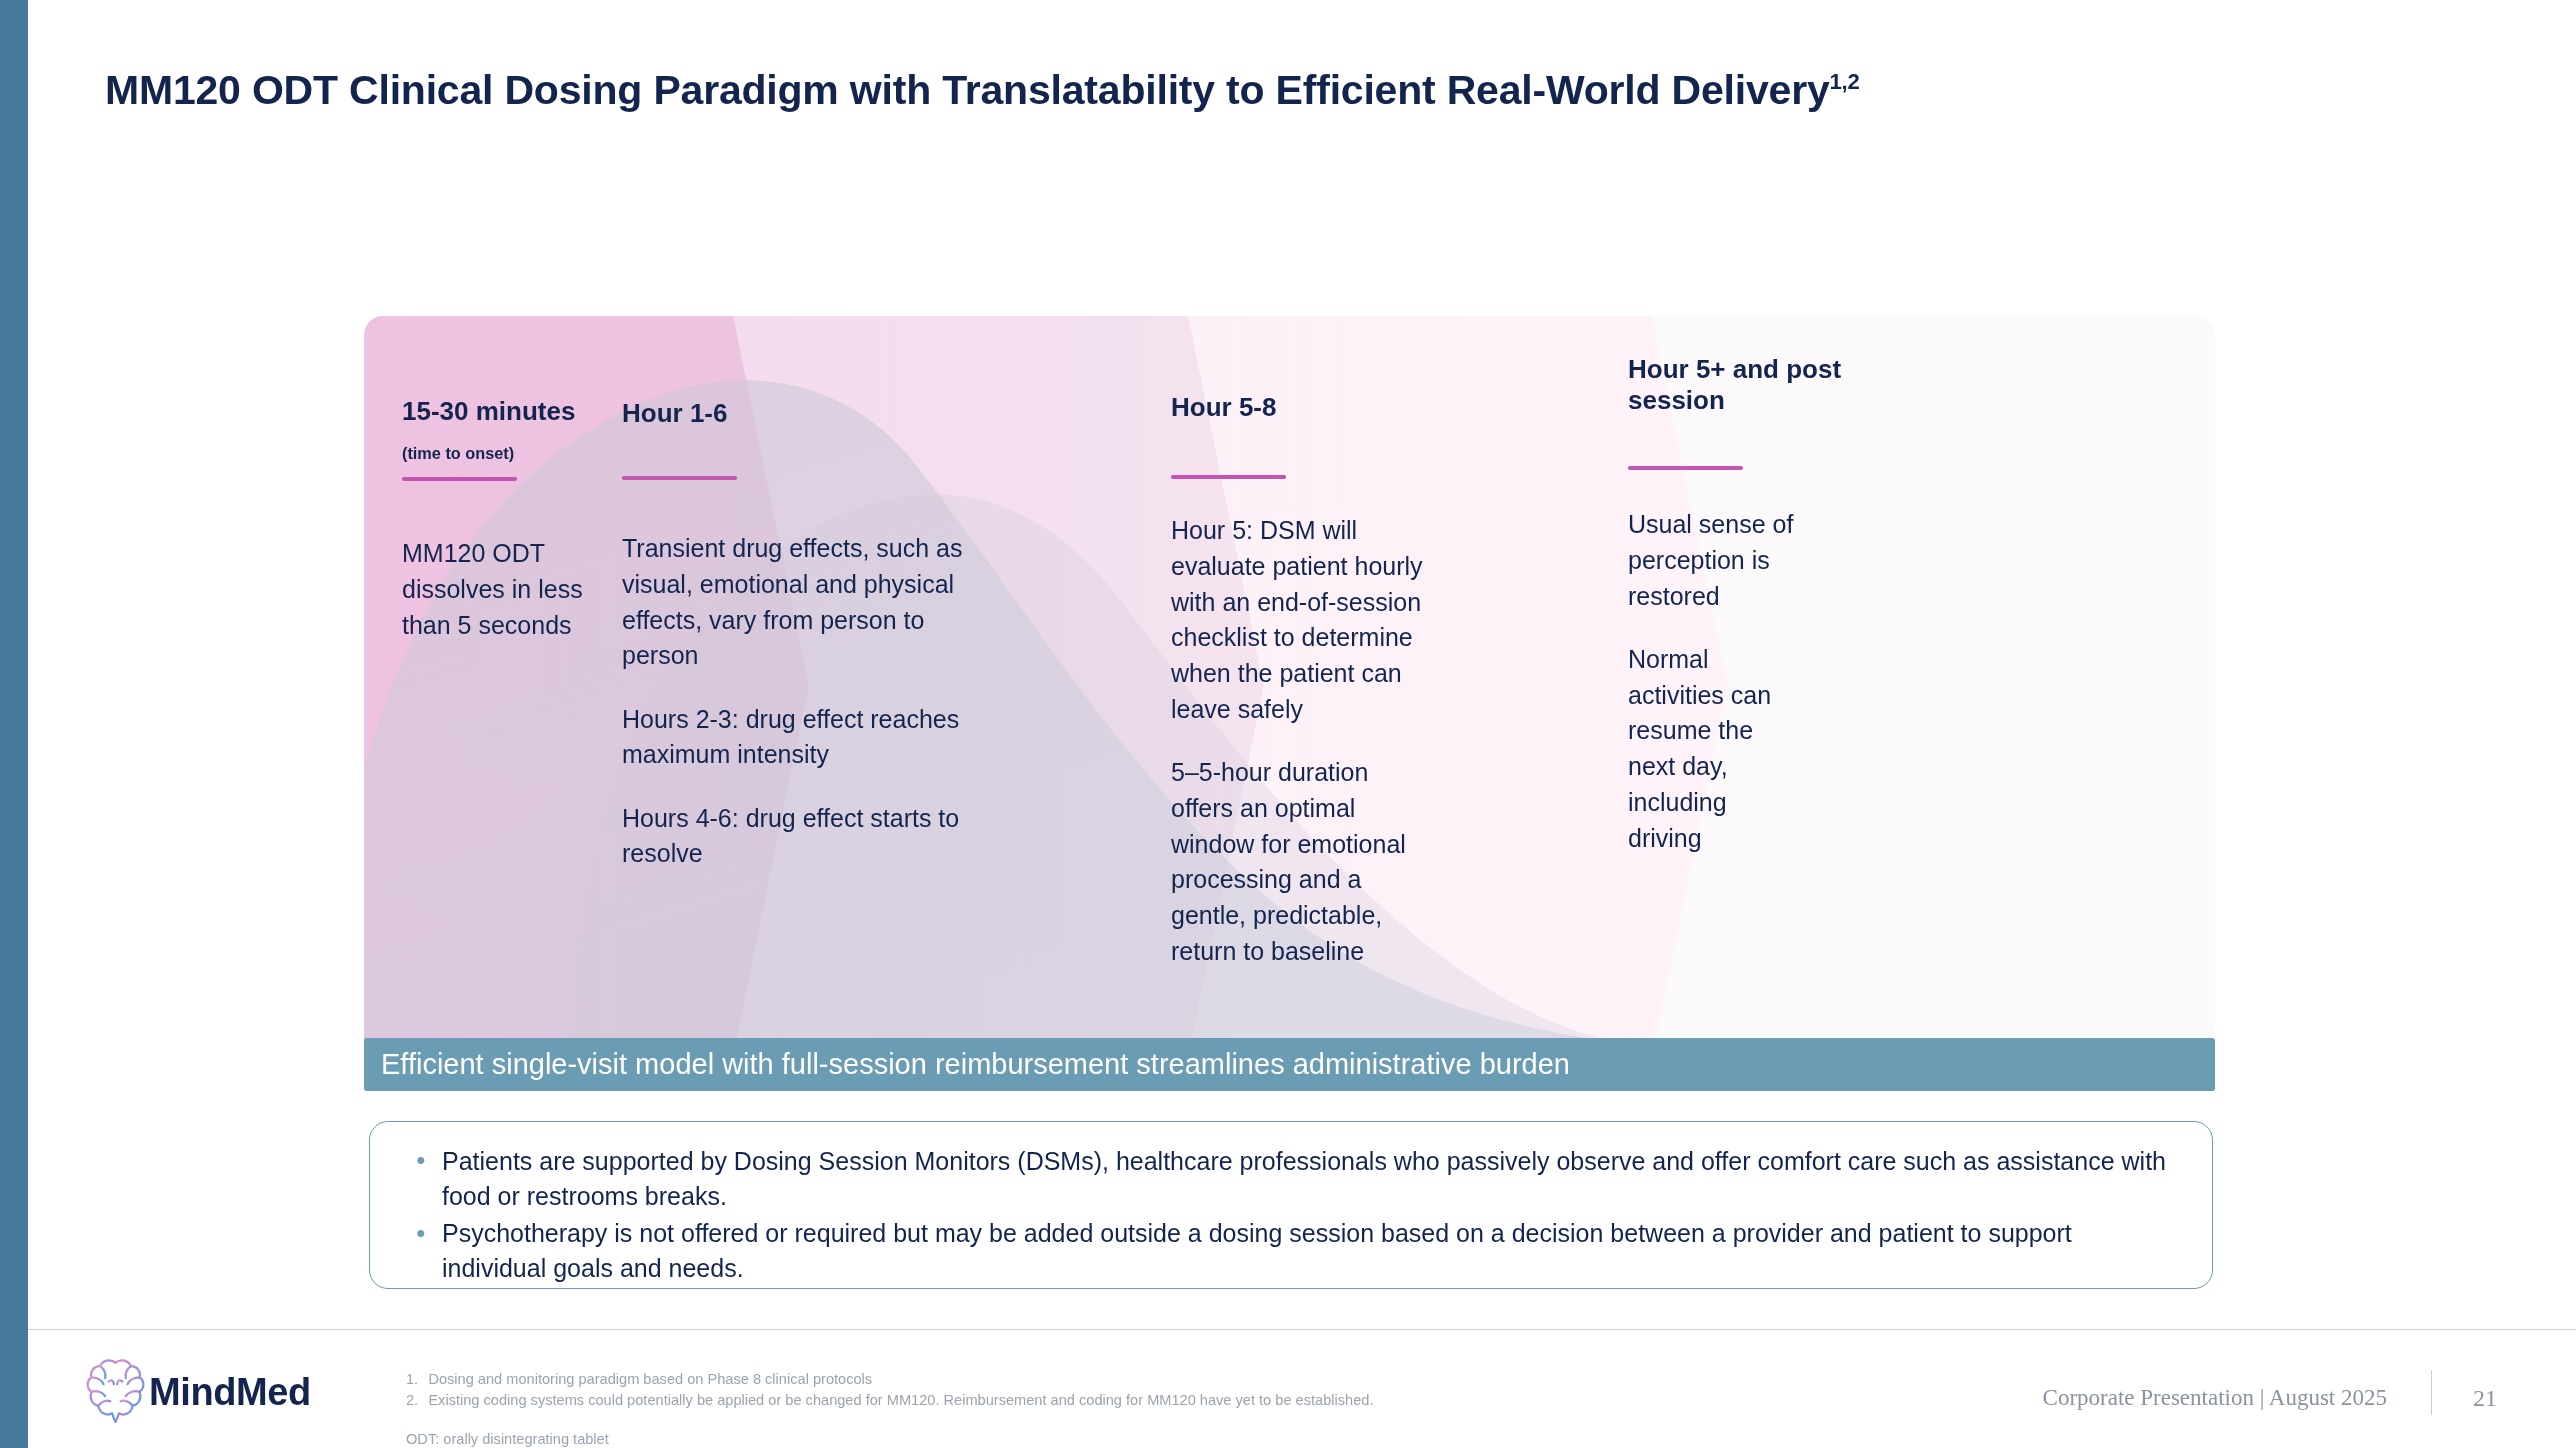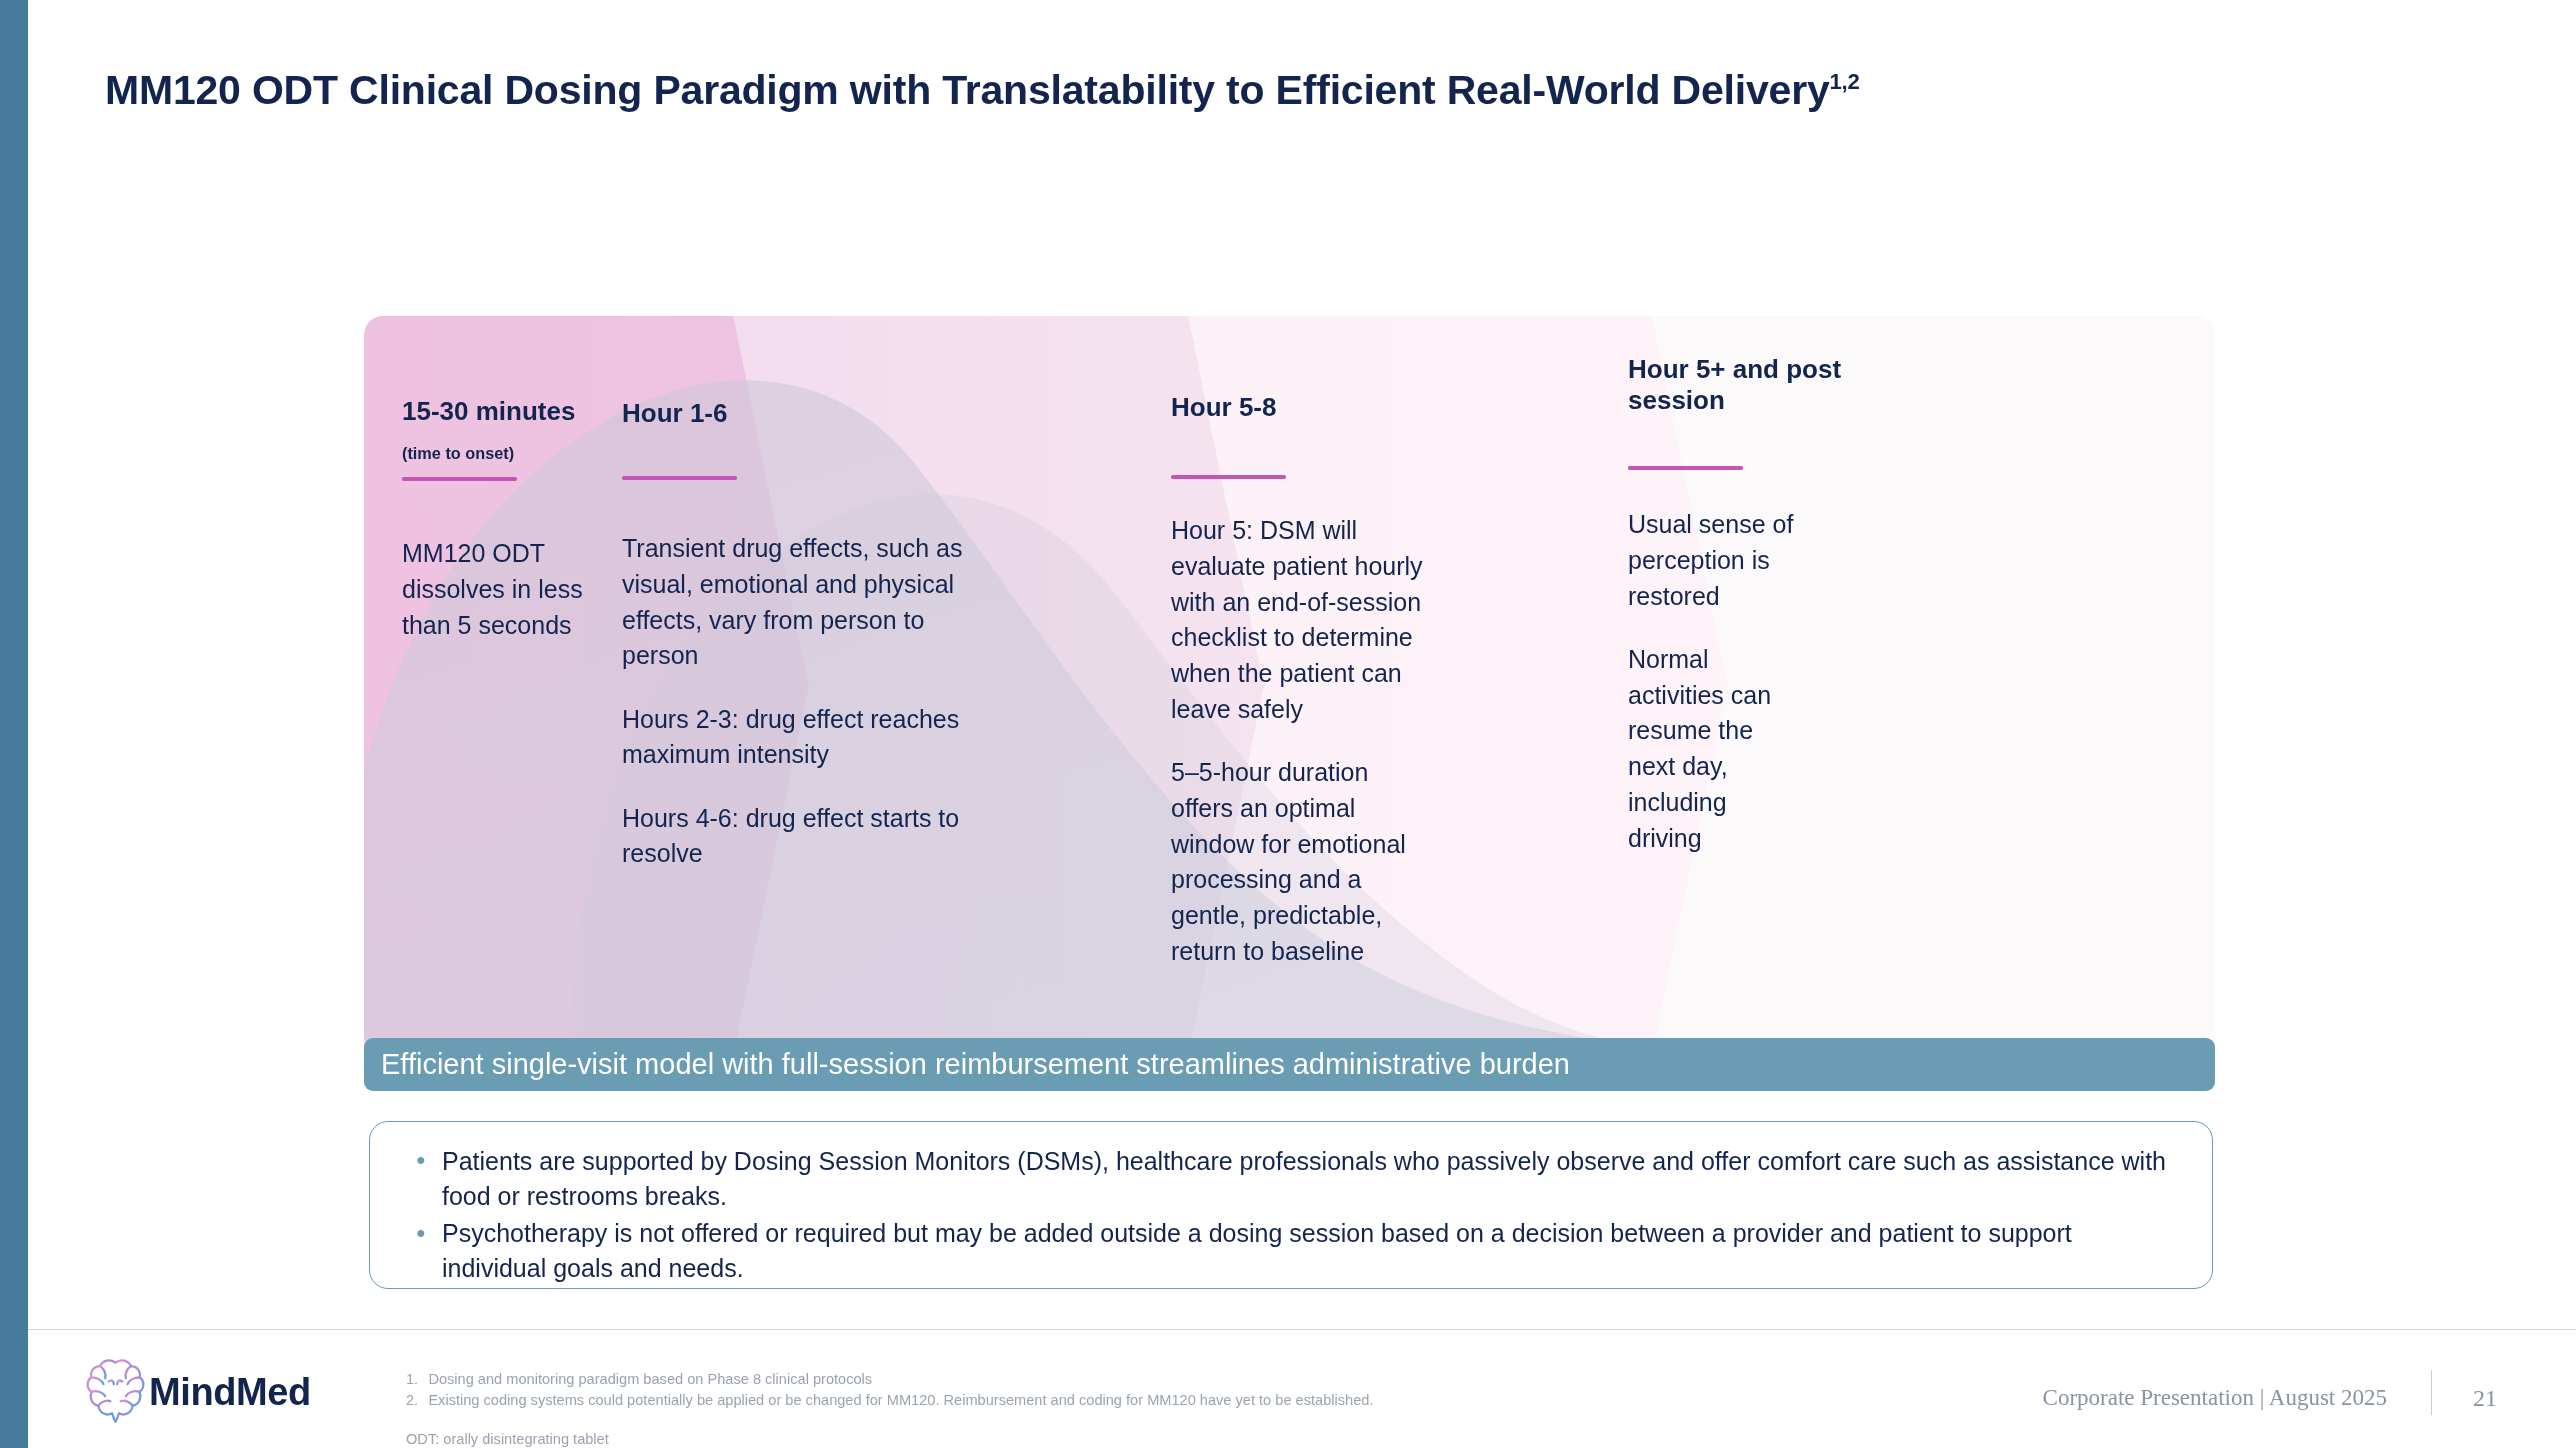--- a/index.html
+++ b/index.html
@@ -69,21 +69,21 @@
   .p3 .prule{left:43px;top:159px;width:115px;}
   .p3 .pbody{left:43px;top:197px;width:258px;}
 
   .p4 .phead{left:36px;top:38px;}
   .p4 .prule{left:36px;top:150px;width:115px;}
   .p4 .pbody{left:36px;top:191px;width:172px;}
 
   
   .banner{
     position:absolute;left:364px;top:1038px;width:1851px;height:53px;
-    background:#6a9cb3;border-radius:9px;
+    background:#6a9cb3;border-radius:3px;
     display:flex;align-items:center;
     color:#ffffff;font-size:29px;padding-left:17px;box-sizing:border-box;
   }
 
   
   .notebox{
     position:absolute;left:369px;top:1121px;width:1844px;height:168px;
     border:1.7px solid #6a9cb3;border-radius:19px;box-sizing:border-box;
   }
   .notebox ul{

